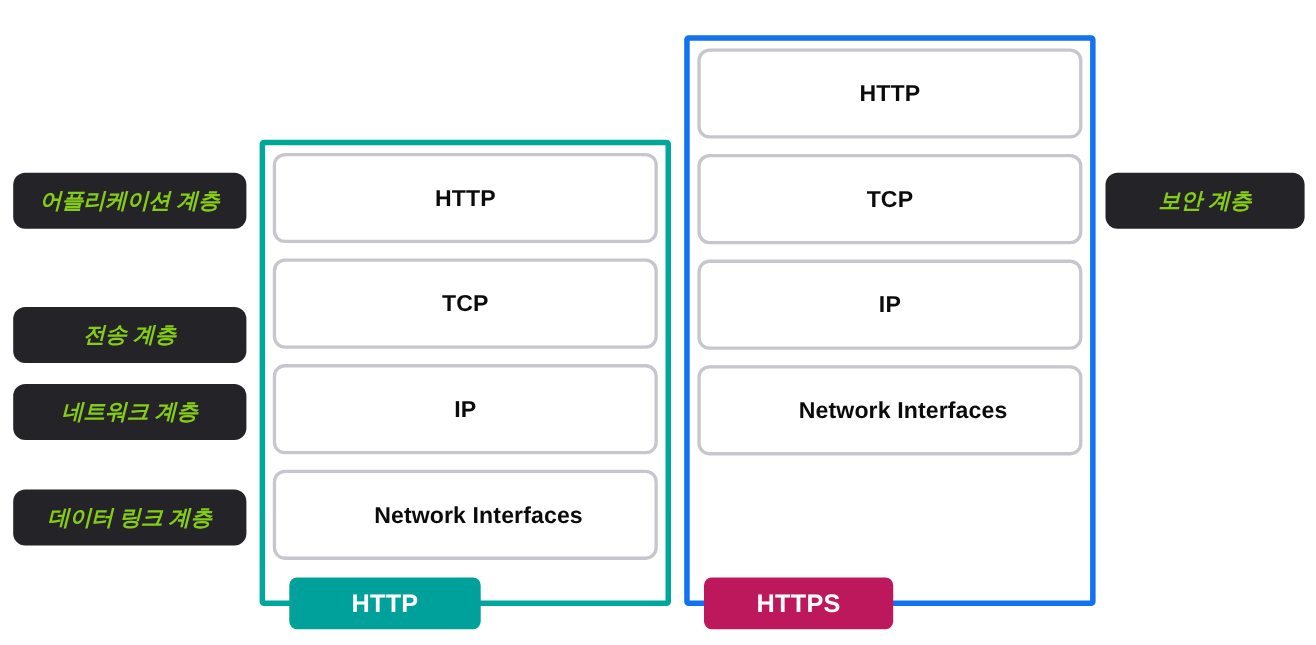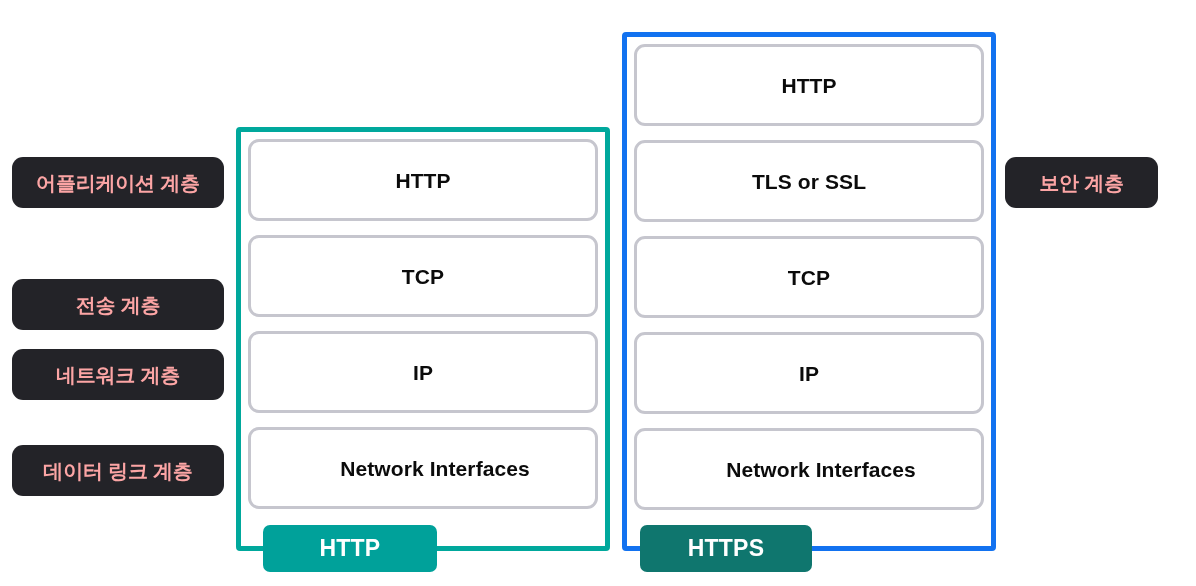--- a/index.html
+++ b/index.html
@@ -86,32 +86,33 @@
     height: 51px;
     background: #232328;
     border-radius: 11px;
     display: flex;
     align-items: center;
     justify-content: center;
   }
   .layer-chip-text {
     font-size: 20px;
     font-weight: 700;
-    color: #fca5a5;
+    color: #84cc16;
     white-space: nowrap;
     letter-spacing: -0.2px;
     line-height: 1;
+    font-style: italic;
   }
   .chip-left {
     left: 12px;
     width: 212px;
   }
   .chip-right {
     left: 1005px;
-    width: 153px;
+    width: 181px;
   }
 
   
   .badge {
     position: absolute;
     box-sizing: border-box;
     height: 47px;
     border-radius: 7px;
     display: flex;
     align-items: center;
@@ -129,21 +130,21 @@
   .badge-http {
     left: 263px;
     top: 525px;
     width: 174px;
     background: #00a19a;
   }
   .badge-https {
     left: 640px;
     top: 525px;
     width: 172px;
-    background: #0f766e;
+    background: #be185d;
   }
 </style>
 </head>
 <body>
 
 <div id="canvas">
 
   <div class="layer-chip chip-left" style="top:157px;">
     <span class="layer-chip-text">어플리케이션 계층</span>
   </div>
@@ -177,23 +178,20 @@
       </div>
     </div>
   </div>
 
   <div class="stack stack-https">
     <div class="stack-inner">
       <div class="proto-box">
         <span class="proto-label">HTTP</span>
       </div>
       <div class="proto-box">
-        <span class="proto-label">TLS or SSL</span>
-      </div>
-      <div class="proto-box">
         <span class="proto-label">TCP</span>
       </div>
       <div class="proto-box">
         <span class="proto-label">IP</span>
       </div>
       <div class="proto-box">
         <span class="proto-label">Network Interfaces</span>
       </div>
     </div>
   </div>

